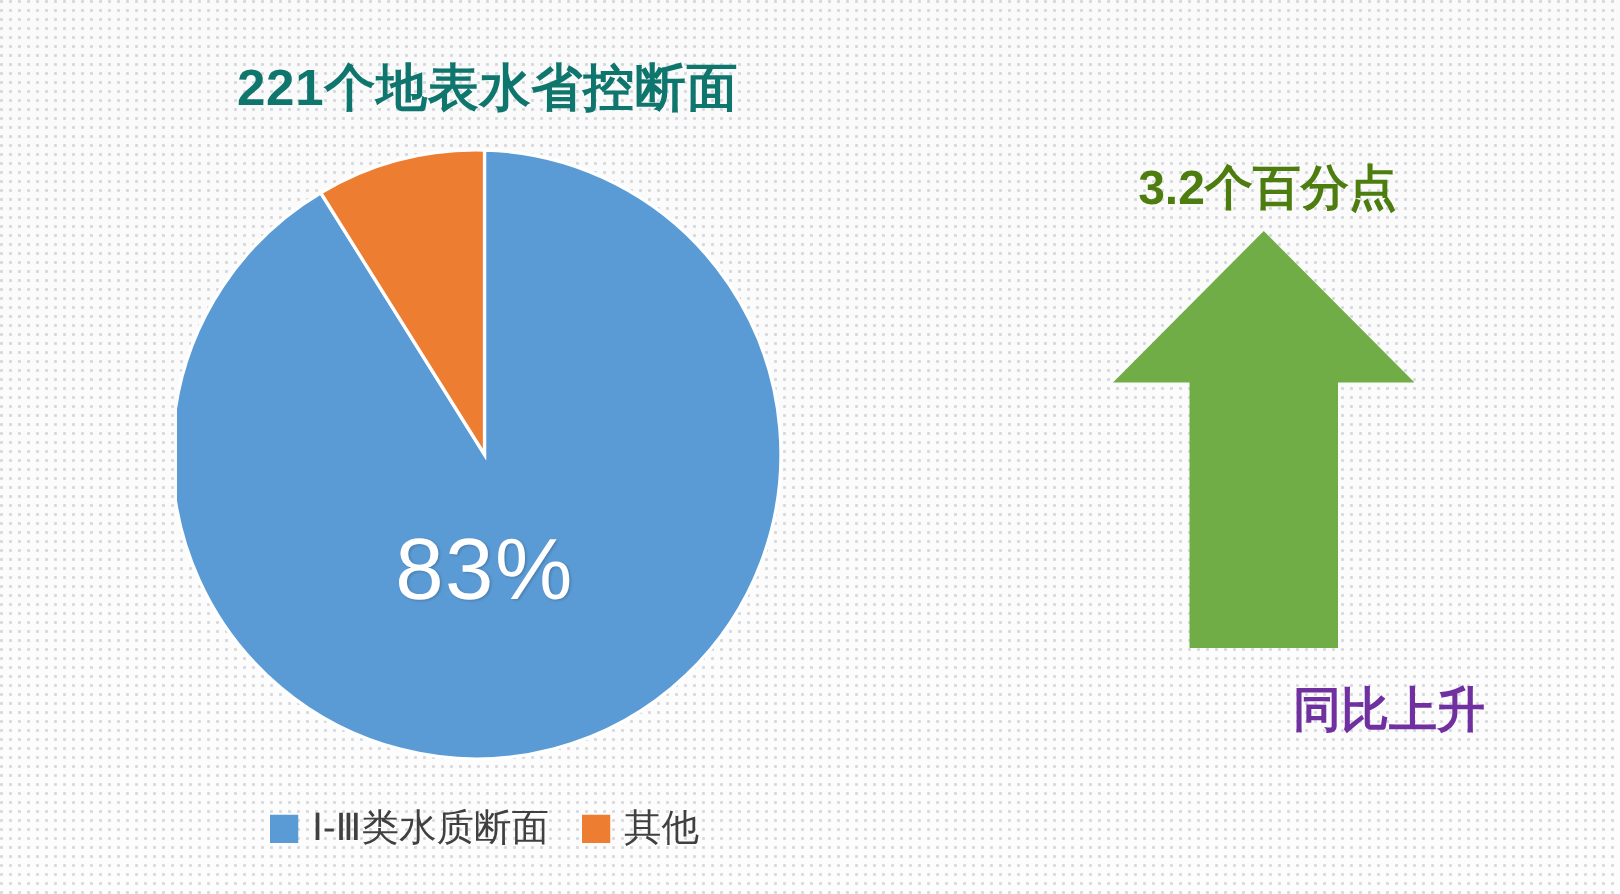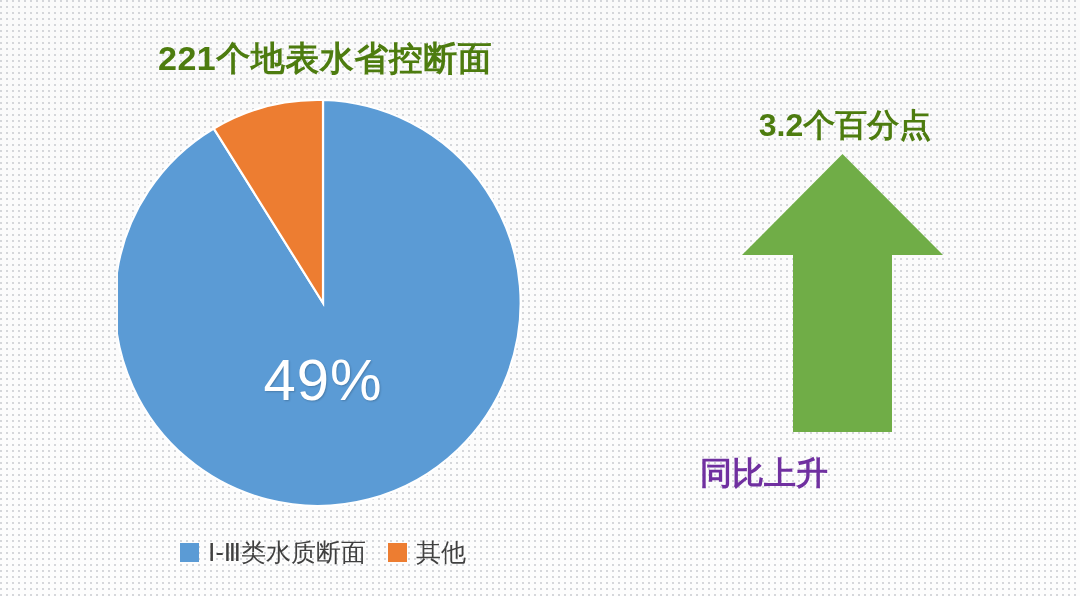--- a/index.html
+++ b/index.html
@@ -30,21 +30,21 @@
     background-position: 0 0, 3px 3px, 0 0;
   }
 
   
   #pie-title {
     position: absolute;
     left: 158px;
     top: 36px;
     font-size: 34px;
     font-weight: bold;
-    color: #4d7c0f;
+    color: #0f766e;
     letter-spacing: 0.5px;
     white-space: nowrap;
   }
 
   #pie-chart {
     position: absolute;
     left: 118px;
     top: 98px;
     width: 410px;
     height: 410px;
@@ -121,21 +121,21 @@
     top: 148px;
     width: 215px;
     height: 290px;
   }
 
   #arrow-caption {
     position: absolute;
     left: 700px;
     top: 452px;
     width: 290px;
-    text-align: left;
+    text-align: right;
     font-size: 32px;
     font-weight: bold;
     color: #7030a0;
     white-space: nowrap;
   }
 </style>
 </head>
 <body>
 
 <div id="canvas"></div>
@@ -143,21 +143,21 @@
 <div id="pie-title">221个地表水省控断面</div>
 
 <svg id="pie-chart" viewBox="0 0 410 410">
 
   <path fill="#5b9bd5" stroke="#ffffff" stroke-width="2.2" d="M 205 205 L 205 2 A 203 203 0 1 1 95.8 30.5 Z"></path>
 
   <path fill="#ed7d31" stroke="#ffffff" stroke-width="2.2" d="M 205 205 L 95.8 30.5 A 203 203 0 0 1 205 2 Z"></path>
 </svg>
 
 <div id="pie-center-label">
-  <span>49%</span>
+  <span>83%</span>
 </div>
 
 <div id="pie-legend">
   <div class="legend-entry">
     <svg class="legend-swatch" viewBox="0 0 19 19">
       <rect x="0" y="0" width="19" height="19" fill="#5b9bd5"></rect>
     </svg>
     <span class="legend-text">Ⅰ-Ⅲ类水质断面</span>
   </div>
   <div class="legend-entry">

